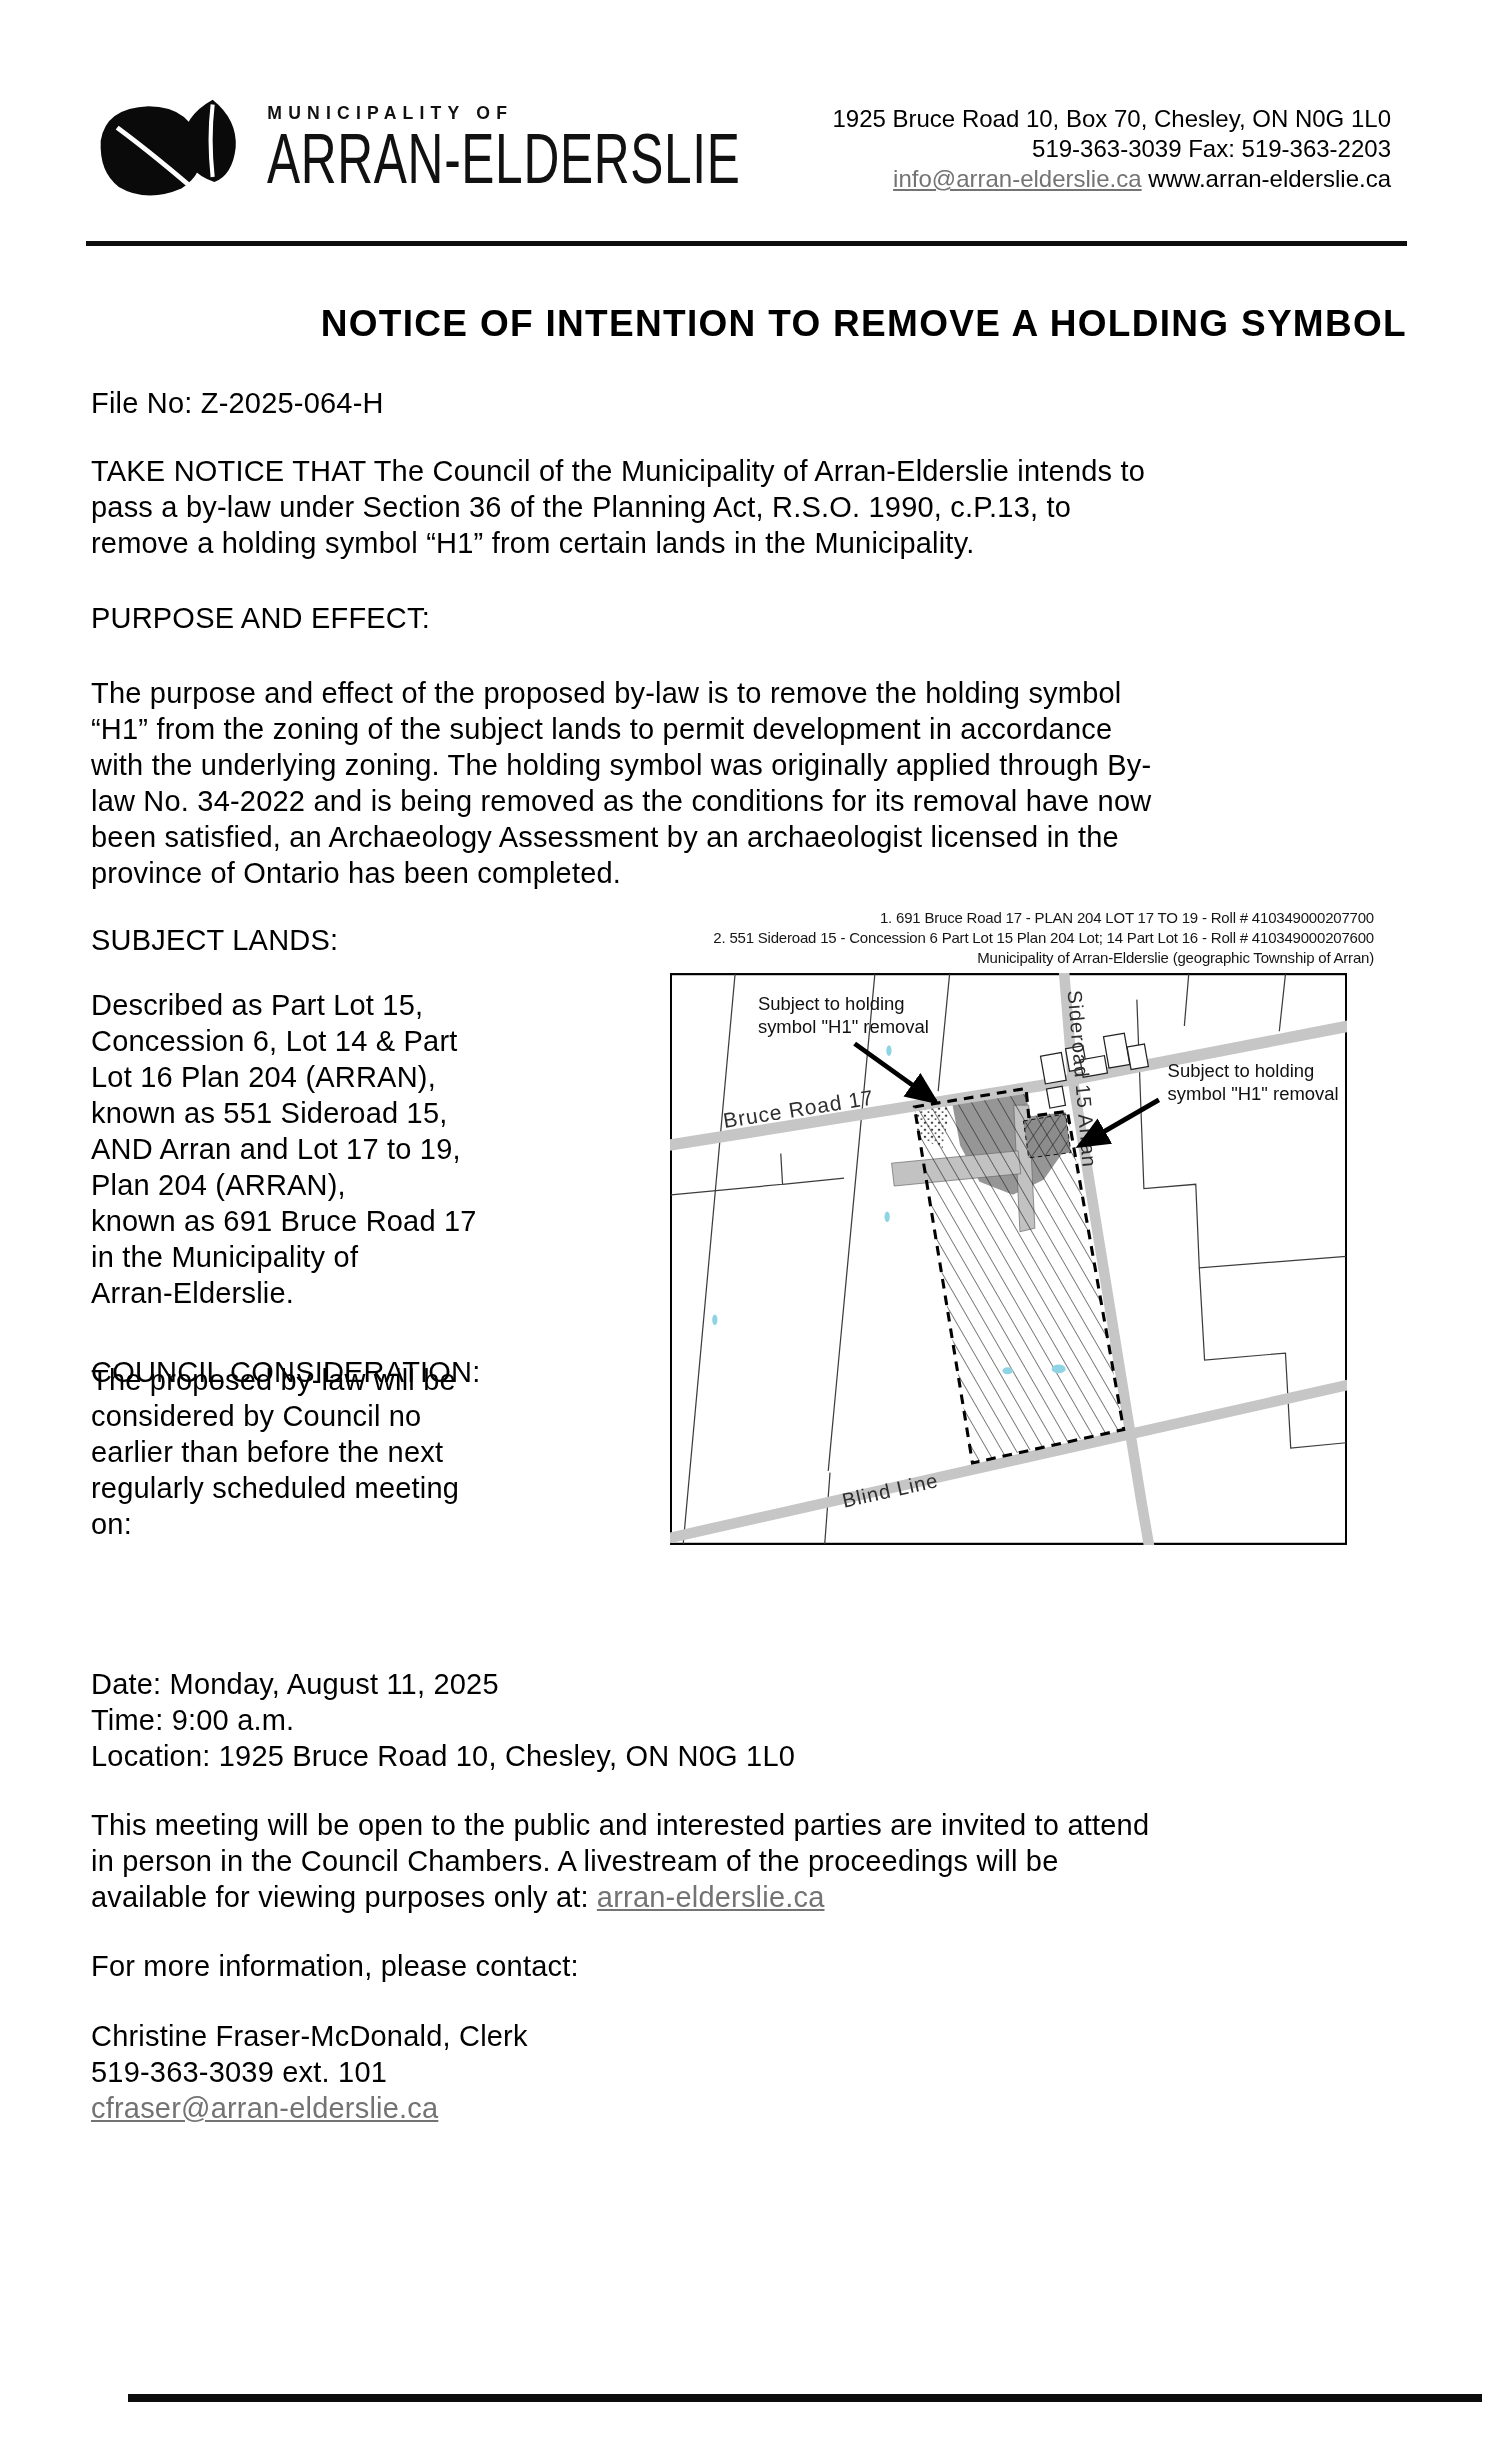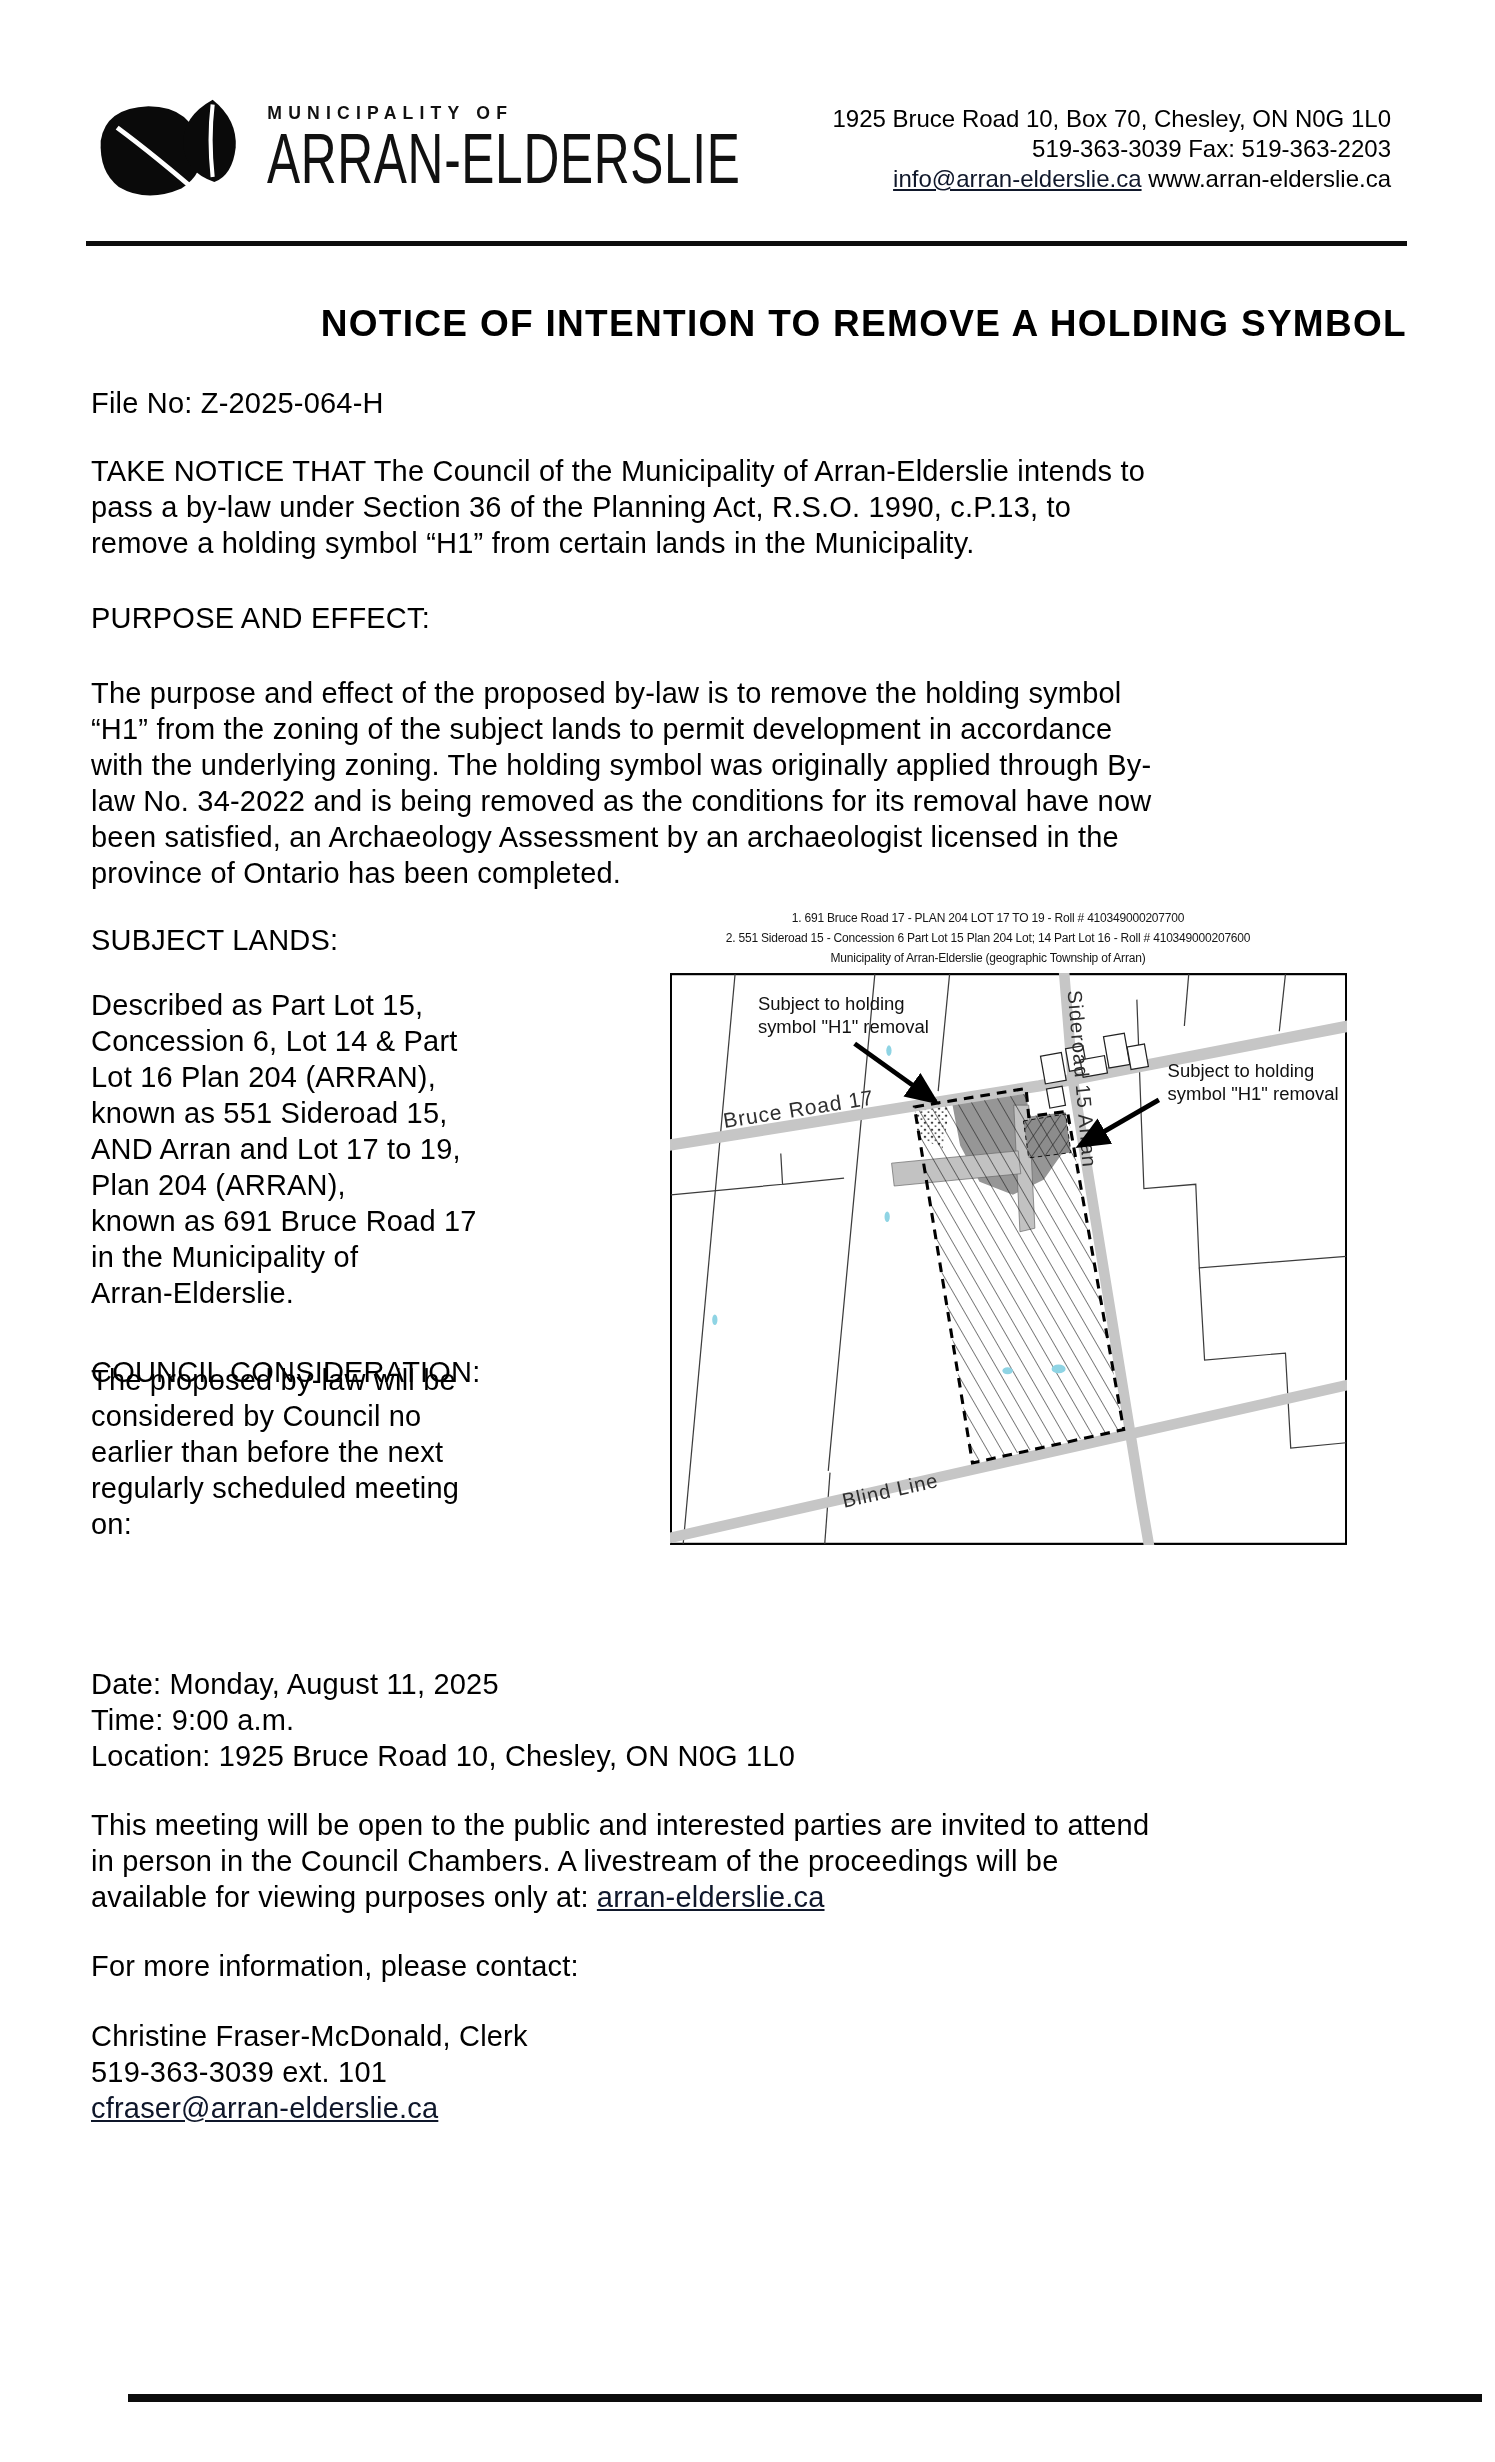--- a/index.html
+++ b/index.html
@@ -8,21 +8,21 @@
 
   
   .hdr-logo{position:absolute;left:88px;top:98px;display:flex;align-items:flex-start;}
   .leafsvg{width:167px;height:107px;flex:0 0 auto;}
   .orgblock{margin-left:12.3px;margin-top:5.3px;}
   .org1{font-size:17.6px;font-weight:700;letter-spacing:6.2px;color:#111;}
   .org2{font-size:69px;font-weight:400;letter-spacing:0.9px;color:#111;
         transform:scale(0.72,1.02);transform-origin:left top;white-space:nowrap;line-height:1;}
   .hdr-right{position:absolute;right:104px;top:104px;text-align:right;
              font-size:24px;line-height:30px;color:#000;}
-  a.link{color:#0f172a;text-decoration:underline;}
+  a.link{color:#737373;text-decoration:underline;}
   .hdr-rule{position:absolute;left:86px;top:241px;width:1321px;height:5.3px;background:#0d0d0d;}
 
   
   .title{position:absolute;left:88px;top:303px;width:1319px;text-align:right;
          font-size:37px;font-weight:700;letter-spacing:1.3px;white-space:nowrap;}
   .para{position:absolute;left:91px;font-size:29px;line-height:36px;
         white-space:pre-line;letter-spacing:0.2px;color:#000;}
   .fileno{top:385px;}
   .takenotice{top:453px;}
   .purposeh{top:600px;}
@@ -33,22 +33,22 @@
   .councilb{top:1362px;width:572px;}
   .dateblock{top:1666px;}
   .meetpara{top:1807px;}
   .moreinfo{top:1948px;}
   .contactblock{top:2018px;}
   .datedline{top:2155px;}
   sup{font-size:17.6px;vertical-align:super;line-height:0;}
   .inline-link{margin-left:8px;}
 
   
-  .map-caption{position:absolute;left:636px;top:908px;width:704px;text-align:center;
-               font-size:12px;line-height:20px;color:#151515;letter-spacing:-0.2px;}
+  .map-caption{position:absolute;left:670px;top:908px;width:704px;text-align:right;
+               font-size:15px;line-height:20px;color:#151515;letter-spacing:-0.2px;}
   .map-box{position:absolute;left:670px;top:973px;width:677px;height:572px;}
 
   
   .ftr-rule{position:absolute;left:128px;top:2394px;width:1354px;height:8px;background:#0d0d0d;}
 </style>
 </head>
 <body>
 
 <div class="page">
 

